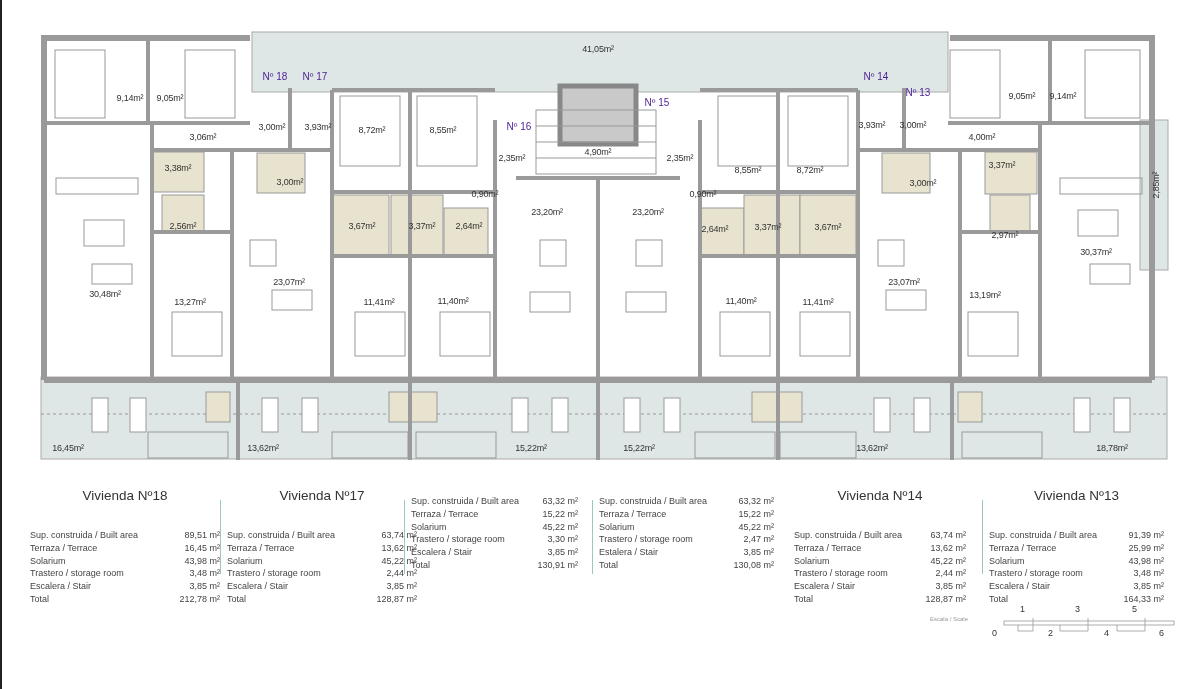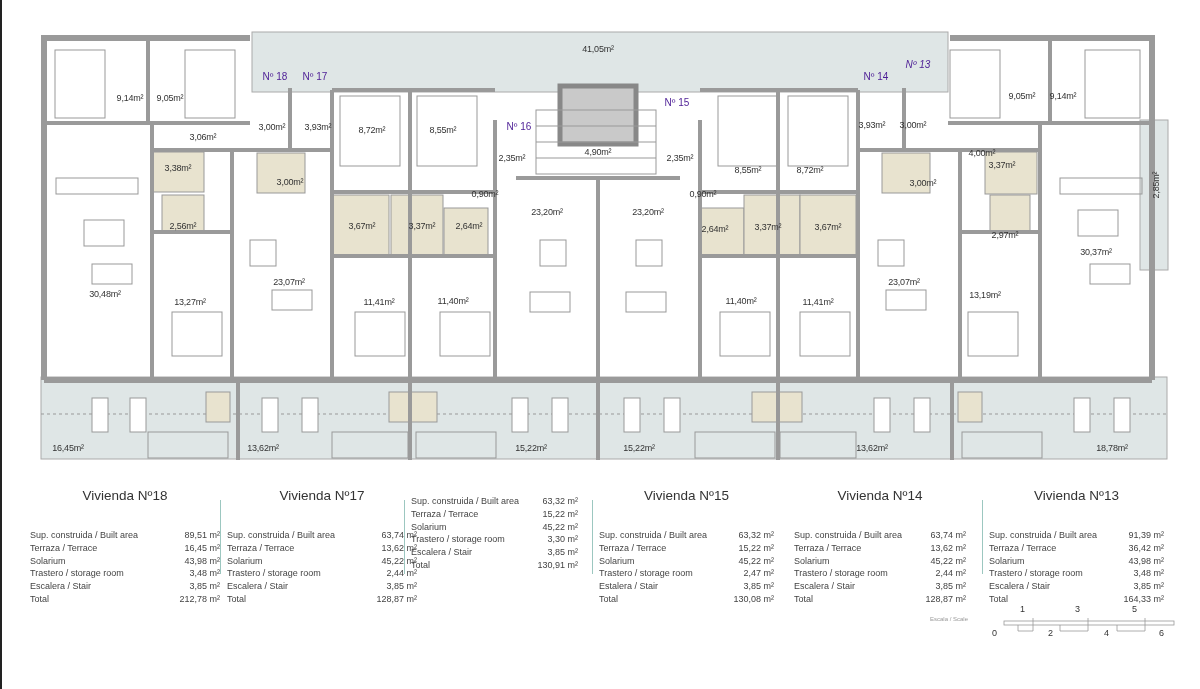--- a/index.html
+++ b/index.html
@@ -184,21 +184,21 @@
       <span class="lbl" style="left: 648px; top: 212px;">23,20m²</span>
       <span class="lbl" style="left: 680px; top: 158px;">2,35m²</span>
       <span class="lbl" style="left: 703px; top: 194px;">0,90m²</span>
       <span class="lbl" style="left: 748px; top: 170px;">8,55m²</span>
       <span class="lbl" style="left: 810px; top: 170px;">8,72m²</span>
       <span class="lbl" style="left: 715px; top: 229px;">2,64m²</span>
       <span class="lbl" style="left: 768px; top: 227px;">3,37m²</span>
       <span class="lbl" style="left: 828px; top: 227px;">3,67m²</span>
       <span class="lbl" style="left: 872px; top: 125px;">3,93m²</span>
       <span class="lbl" style="left: 913px; top: 125px;">3,00m²</span>
-      <span class="lbl" style="left: 982px; top: 137px; margin-top: 16px;">4,00m²</span>
+      <span class="lbl" style="left: 982px; top: 137px;">4,00m²</span>
       <span class="lbl" style="left: 1022px; top: 96px;">9,05m²</span>
       <span class="lbl" style="left: 1063px; top: 96px;">9,14m²</span>
       <span class="lbl" style="left: 1002px; top: 165px;">3,37m²</span>
       <span class="lbl" style="left: 923px; top: 183px;">3,00m²</span>
       <span class="lbl" style="left: 1005px; top: 235px;">2,97m²</span>
       <span class="lbl" style="left: 1096px; top: 252px;">30,37m²</span>
       <span class="lbl" style="left: 105px; top: 294px;">30,48m²</span>
       <span class="lbl" style="left: 190px; top: 302px;">13,27m²</span>
       <span class="lbl" style="left: 289px; top: 282px;">23,07m²</span>
       <span class="lbl" style="left: 379px; top: 302px;">11,41m²</span>
@@ -211,23 +211,23 @@
       <span class="lbl" style="left: 263px; top: 448px;">13,62m²</span>
       <span class="lbl" style="left: 531px; top: 448px;">15,22m²</span>
       <span class="lbl" style="left: 639px; top: 448px;">15,22m²</span>
       <span class="lbl" style="left: 872px; top: 448px;">13,62m²</span>
       <span class="lbl" style="left: 1112px; top: 448px;">18,78m²</span>
     </div>
   <div id="unit-tags">
       <span class="unit-tag" style="left: 275px; top: 76px;">Nº 18</span>
       <span class="unit-tag" style="left: 315px; top: 76px;">Nº 17</span>
       <span class="unit-tag" style="left: 519px; top: 102px; margin-top: 24px;">Nº 16</span>
-      <span class="unit-tag" style="left: 677px; top: 102px;">Nº 15</span>
+      <span class="unit-tag" style="left: 657px; top: 102px;">Nº 15</span>
       <span class="unit-tag" style="left: 876px; top: 76px;">Nº 14</span>
-      <span class="unit-tag" style="left: 918px; top: 64px; font-style: italic;">Nº 13</span>
+      <span class="unit-tag" style="left: 918px; top: 92px;">Nº 13</span>
     </div>
 
   <span class="lbl" style="left:598px;top:49px;">41,05m²</span>
   <span class="lbl" style="left:598px;top:152px;">4,90m²</span>
   <span class="lbl vert" style="left:1156px;top:185px;">2,85m²</span>
 </div>
 
 <div class="tables">
   <div class="unit" style="left:30px;">
     <h3>Vivienda Nº18</h3>
@@ -315,21 +315,20 @@
         </div>
       <div class="row">
           <span>Total</span>
           <span>130,91 m²</span>
         </div>
     </div>
   </div>
 
   <div class="unit" style="left:599px;width:175px;">
     <div class="sep"></div>
-    <h3>Vivienda Nº15</h3>
     <div class="rows">
       <div class="row">
           <span>Sup. construida / Built area</span>
           <span>63,32 m²</span>
         </div>
       <div class="row">
           <span>Terraza / Terrace</span>
           <span>15,22 m²</span>
         </div>
       <div class="row">
@@ -384,21 +383,21 @@
   <div class="unit" style="left:989px;width:175px;">
     <div class="sep"></div>
     <h3>Vivienda Nº13</h3>
     <div class="rows">
       <div class="row">
           <span>Sup. construida / Built area</span>
           <span>91,39 m²</span>
         </div>
       <div class="row">
           <span>Terraza / Terrace</span>
-          <span>36,42 m²</span>
+          <span>25,99 m²</span>
         </div>
       <div class="row">
           <span>Solarium</span>
           <span>43,98 m²</span>
         </div>
       <div class="row">
           <span>Trastero / storage room</span>
           <span>3,48 m²</span>
         </div>
       <div class="row">

